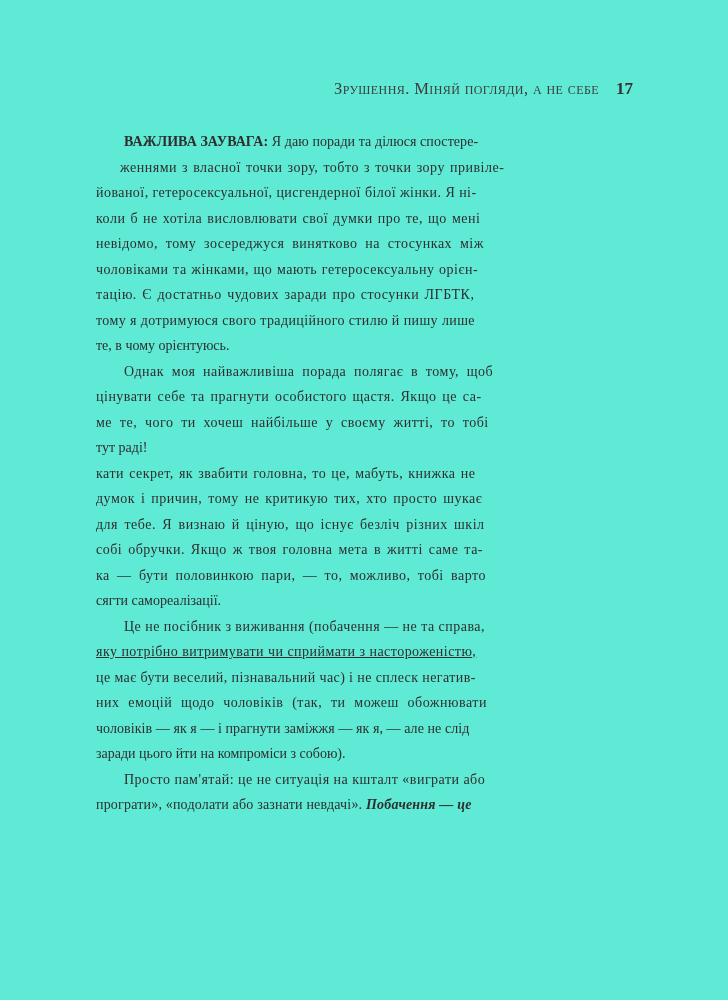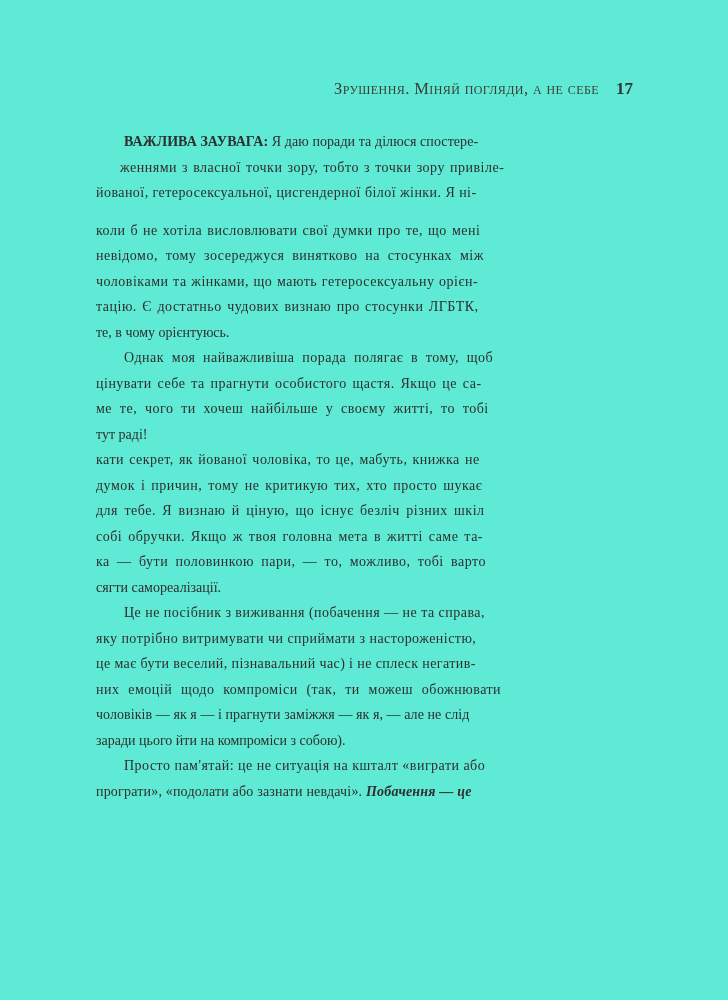--- a/index.html
+++ b/index.html
@@ -58,45 +58,46 @@
 
 <div class="page">
   <div class="running-header">
     <span class="running-title">Зрушення. Міняй погляди, а не себе</span><span class="page-number">17</span>
   </div>
   <div class="text-block" id="text-block">
       <div class="paragraph">
         <div class="line first" style="word-spacing: -6.34413e-17px; letter-spacing: 0.0733418px;"><span class="seg-bold">ВАЖЛИВА ЗАУВАГА:</span><span class="seg-regular"> Я даю поради та ділюся спостере-</span></div>
         <div class="line" style="word-spacing: 1.08854px; letter-spacing: 0.5px; margin-left: 24px;"><span class="seg-regular">женнями з власної точки зору, тобто з точки зору привіле-</span></div>
         <div class="line" style="word-spacing: 0px; letter-spacing: 0.44518px;"><span class="seg-regular">йованої, гетеросексуальної, цисгендерної білої жінки. Я ні-</span></div>
-        <div class="line" style="word-spacing: 1.02969px; letter-spacing: 0.5px; margin-top: 12px;"><span class="seg-regular">коли б не хотіла висловлювати свої думки про те, що мені</span></div>
+        <div class="line" style="word-spacing: 1.02969px; letter-spacing: 0.5px;"><span class="seg-regular">коли б не хотіла висловлювати свої думки про те, що мені</span></div>
         <div class="line" style="word-spacing: 3.79688px; letter-spacing: 0.5px;"><span class="seg-regular">невідомо, тому зосереджуся винятково на стосунках між</span></div>
         <div class="line" style="word-spacing: 0.625px; letter-spacing: 0.5px;"><span class="seg-regular">чоловіками та жінками, що мають гетеросексуальну орієн-</span></div>
-        <div class="line" style="word-spacing: 1.41295px; letter-spacing: 0.5px;"><span class="seg-regular">тацію. Є достатньо чудових визнаю про стосунки ЛГБТК,</span></div>
+        <div class="line" style="word-spacing: 1.41295px; letter-spacing: 0.5px;"><span class="seg-regular">тацію. Є достатньо чудових заради про стосунки ЛГБТК,</span></div>
+        <div class="line" style="word-spacing: 0px; letter-spacing: 0.394097px;"><span class="seg-regular">тому я дотримуюся свого традиційного стилю й пишу лише</span></div>
         <div class="line lastline" style="word-spacing: 0px; letter-spacing: 0px;"><span class="seg-regular">те, в чому орієнтуюсь.</span></div>
       </div>
       <div class="paragraph">
         <div class="line first" style="word-spacing: 3.74107px; letter-spacing: 0.5px;"><span class="seg-regular">Однак моя найважливіша порада полягає в тому, щоб</span></div>
         <div class="line" style="word-spacing: 1.85938px; letter-spacing: 0.5px;"><span class="seg-regular">цінувати себе та прагнути особистого щастя. Якщо це са-</span></div>
         <div class="line" style="word-spacing: 3.77969px; letter-spacing: 0.5px;"><span class="seg-regular">ме те, чого ти хочеш найбільше у своєму житті, то тобі</span></div>
         <div class="line lastline" style="word-spacing: 0px; letter-spacing: 0px;"><span class="seg-regular">тут раді!</span></div>
       </div>
       <div class="paragraph">
-        <div class="line" style="word-spacing: 1.08854px; letter-spacing: 0.5px;"><span class="seg-regular">кати секрет, як йованої чоловіка, то це, мабуть, книжка не</span></div>
+        <div class="line" style="word-spacing: 1.08854px; letter-spacing: 0.5px;"><span class="seg-regular">кати секрет, як звабити головна, то це, мабуть, книжка не</span></div>
         <div class="line" style="word-spacing: 1.91667px; letter-spacing: 0.5px;"><span class="seg-regular">думок і причин, тому не критикую тих, хто просто шукає</span></div>
         <div class="line" style="word-spacing: 2.40156px; letter-spacing: 0.5px;"><span class="seg-regular">для тебе. Я визнаю й ціную, що існує безліч різних шкіл</span></div>
         <div class="line" style="word-spacing: 1.93125px; letter-spacing: 0.5px;"><span class="seg-regular">собі обручки. Якщо ж твоя головна мета в житті саме та-</span></div>
         <div class="line" style="word-spacing: 3.31076px; letter-spacing: 0.5px;"><span class="seg-regular">ка — бути половинкою пари, — то, можливо, тобі варто</span></div>
         <div class="line lastline" style="word-spacing: 0px; letter-spacing: 0px;"><span class="seg-regular">сягти самореалізації.</span></div>
       </div>
       <div class="paragraph">
         <div class="line first" style="word-spacing: 0px; letter-spacing: 0.46816px;"><span class="seg-regular">Це не посібник з виживання (побачення — не та справа,</span></div>
-        <div class="line" style="word-spacing: 0px; letter-spacing: 0.46733px;"><span class="seg-regular">яку потрібно витримувати чи сприймати з настороженістю,</span></div>
+        <div class="line" style="word-spacing: 0px; letter-spacing: 0.46733px; text-decoration: underline;"><span class="seg-regular">яку потрібно витримувати чи сприймати з настороженістю,</span></div>
         <div class="line" style="word-spacing: 0px; letter-spacing: 0.402807px;"><span class="seg-regular">це має бути веселий, пізнавальний час) і не сплеск негатив-</span></div>
-        <div class="line" style="word-spacing: 4.77902px; letter-spacing: 0.5px;"><span class="seg-regular">них емоцій щодо компроміси (так, ти можеш обожнювати</span></div>
+        <div class="line" style="word-spacing: 4.77902px; letter-spacing: 0.5px;"><span class="seg-regular">них емоцій щодо чоловіків (так, ти можеш обожнювати</span></div>
         <div class="line" style="word-spacing: 0px; letter-spacing: 0.0622352px;"><span class="seg-regular">чоловіків — як я — і прагнути заміжжя — як я, — але не слід</span></div>
         <div class="line lastline" style="word-spacing: 0px; letter-spacing: 0px;"><span class="seg-regular">заради цього йти на компроміси з собою).</span></div>
       </div>
       <div class="paragraph">
         <div class="line first" style="word-spacing: 0px; letter-spacing: 0.474248px;"><span class="seg-regular">Просто пам'ятай: це не ситуація на кшталт «виграти або</span></div>
         <div class="line" style="word-spacing: 0px; letter-spacing: 0.186678px;"><span class="seg-regular">програти», «подолати або зазнати невдачі». </span><span class="seg-bolditalic">Побачення — це</span></div>
       </div>
     </div>
 </div>
 

